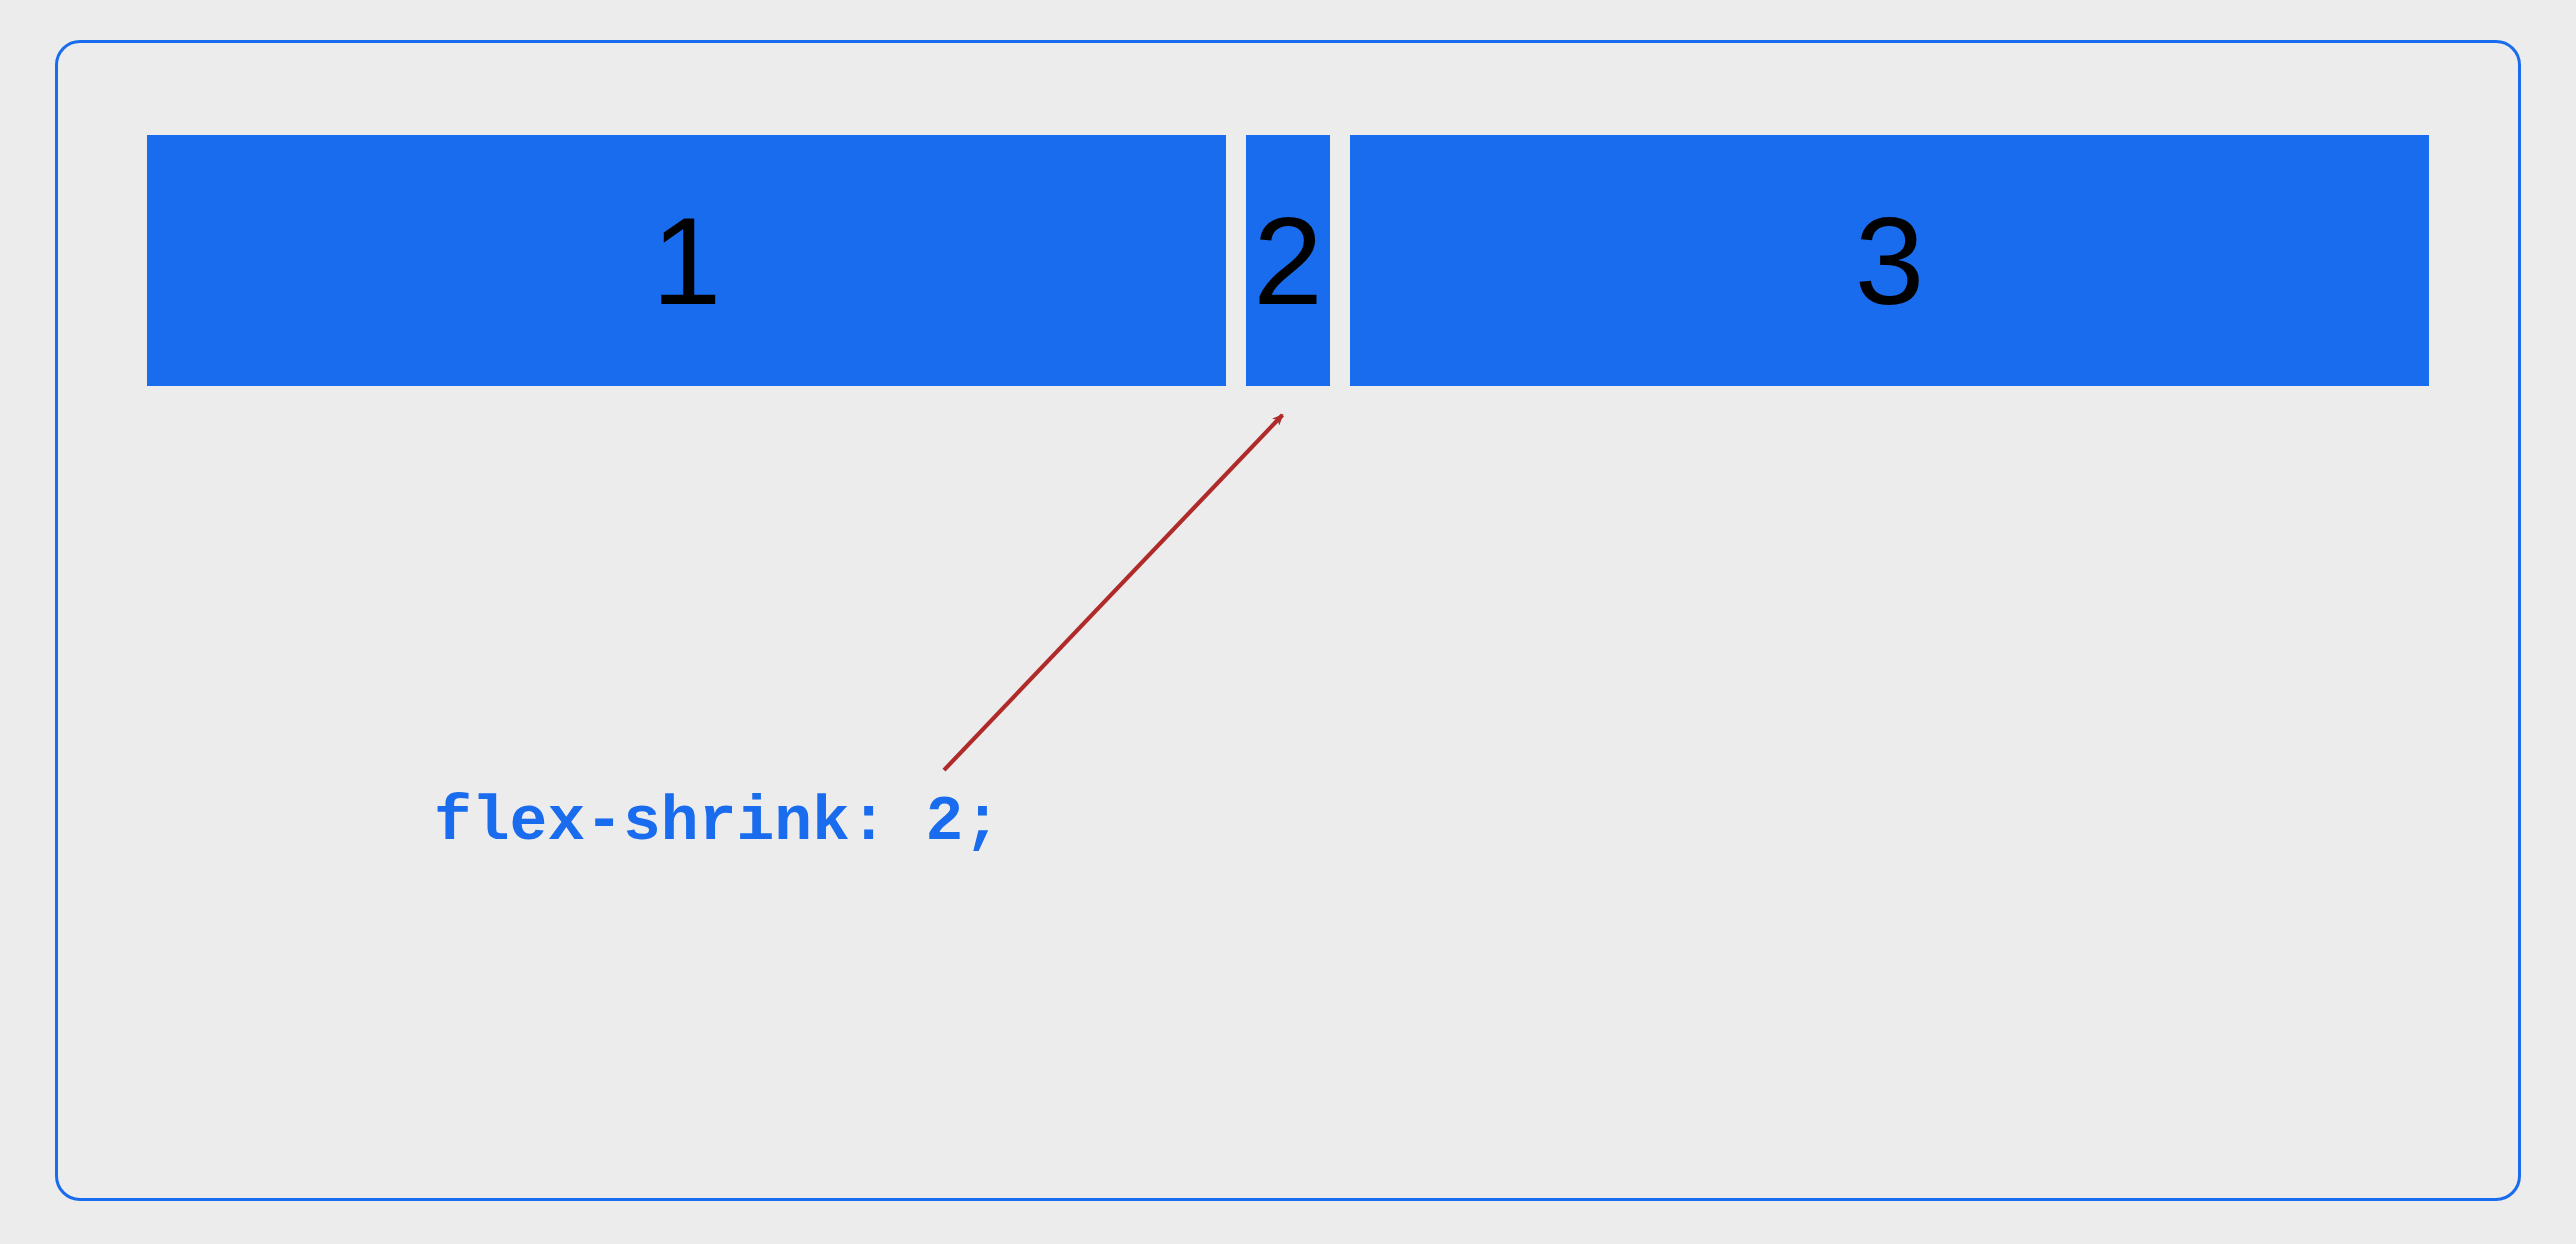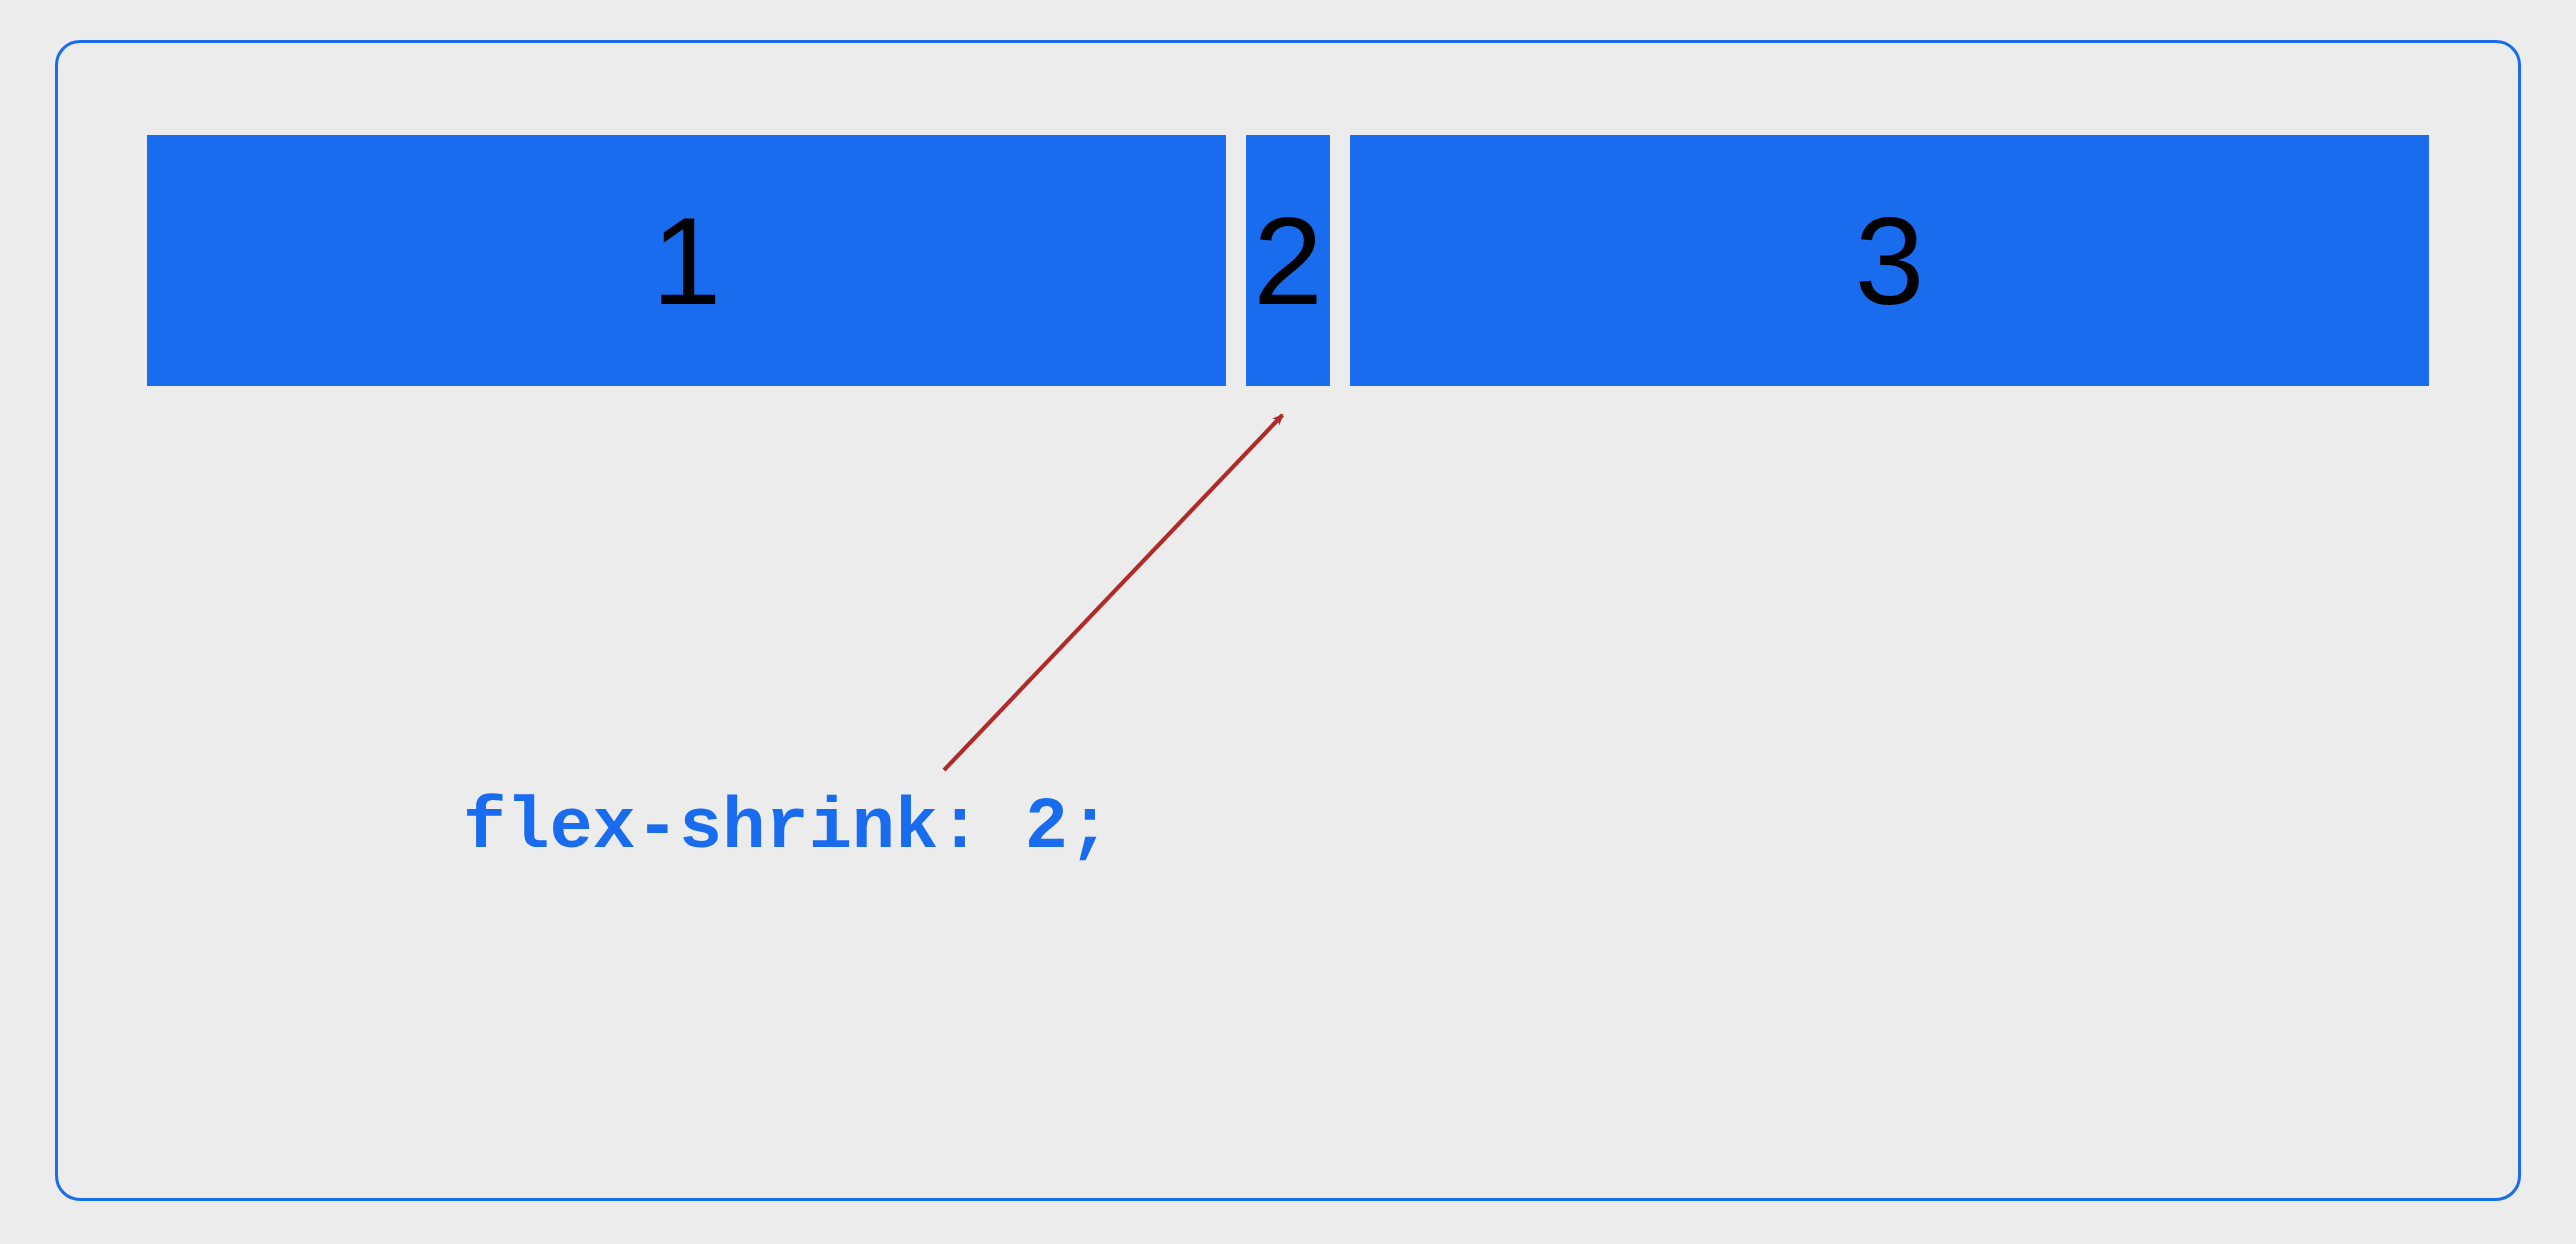--- a/index.html
+++ b/index.html
@@ -48,23 +48,23 @@
     }
     .item-2 {
       width: 84px;
     }
     .item-3 {
       width: 1079px;
     }
     .annotation-label {
       position: absolute;
       top: 744px;
-      left: 405px;
+      left: 376px;
       font-family: "Courier New", Courier, monospace;
-      font-size: 72px;
+      font-size: 63px;
       font-weight: bold;
       color: #1a6cee;
       white-space: nowrap;
     }
     .arrow-svg {
       position: absolute;
       top: 351px;
       left: 769px;
       width: 585px;
       height: 418px;

